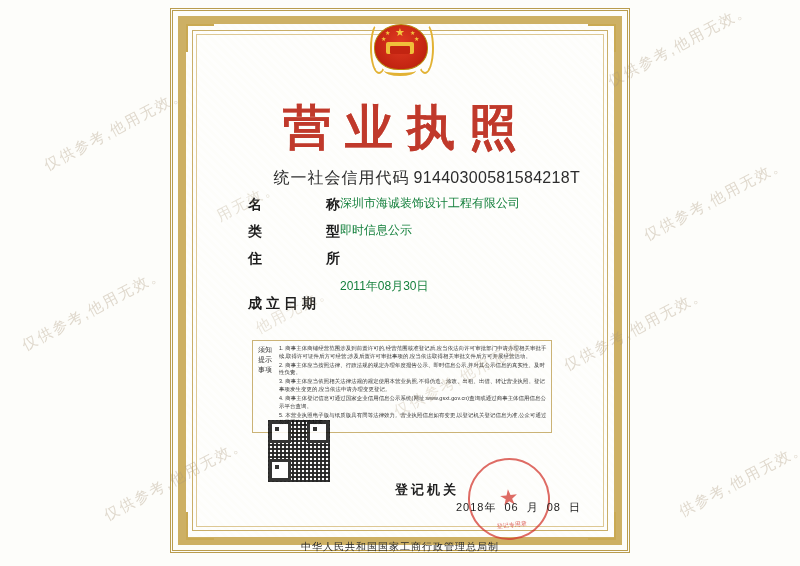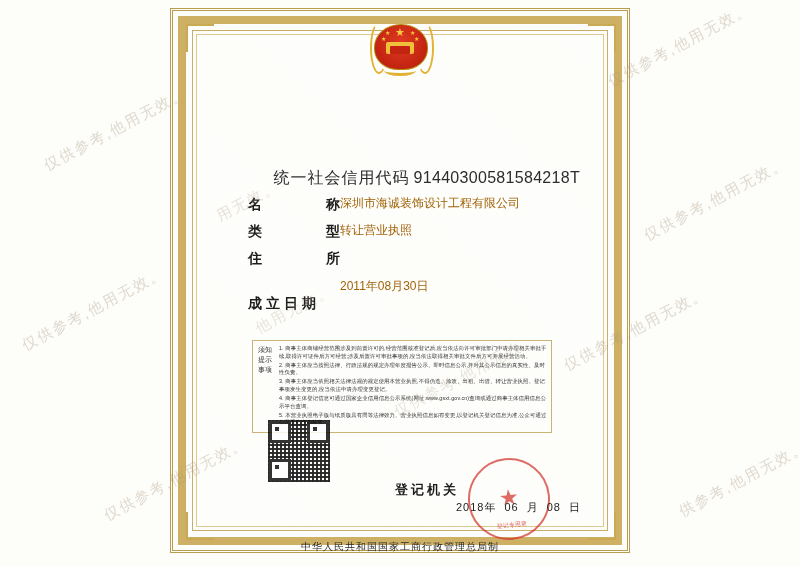--- a/index.html
+++ b/index.html
@@ -175,21 +175,21 @@
     font-size: 14px;
     font-weight: bold;
     color: #1d1d1d;
     letter-spacing: 0;
     display: flex;
     justify-content: space-between;
   }
   .field .fname span { display: inline-block; }
   .field .fval {
     font-size: 12px;
-    color: #a16207;
+    color: #15803d;
     line-height: 15px;
     max-width: 240px;
   }
   .field.addr { margin-bottom: 11px; }
 
   
   .notes {
     position: absolute;
     left: 252px; top: 340px;
     width: 300px;
@@ -341,41 +341,42 @@
     <div class="disc"></div>
     <div class="gate"></div>
     <div class="star-big">★</div>
     <div class="star-s s1">★</div>
     <div class="star-s s2">★</div>
     <div class="star-s s3">★</div>
     <div class="star-s s4">★</div>
     <div class="ribbon"></div>
   </div>
 
+  <div class="title">营业执照</div>
 
   <div class="code-row">
     <span class="label">统一社会信用代码</span><span class="value">91440300581584218T</span>
   </div>
 
   <div class="fields">
 
     <div class="field">
       <div class="fname">
         <span>名</span>
           <span>称</span>
       </div>
       <div class="fval">深圳市海诚装饰设计工程有限公司</div>
     </div>
 
     <div class="field">
       <div class="fname">
         <span>类</span>
           <span>型</span>
       </div>
-      <div class="fval">转让营业执照</div>
+      <div class="fval">即时信息公示</div>
     </div>
 
     <div class="field addr">
       <div class="fname">
         <span>住</span>
           <span>所</span>
       </div>
     </div>
 
 

